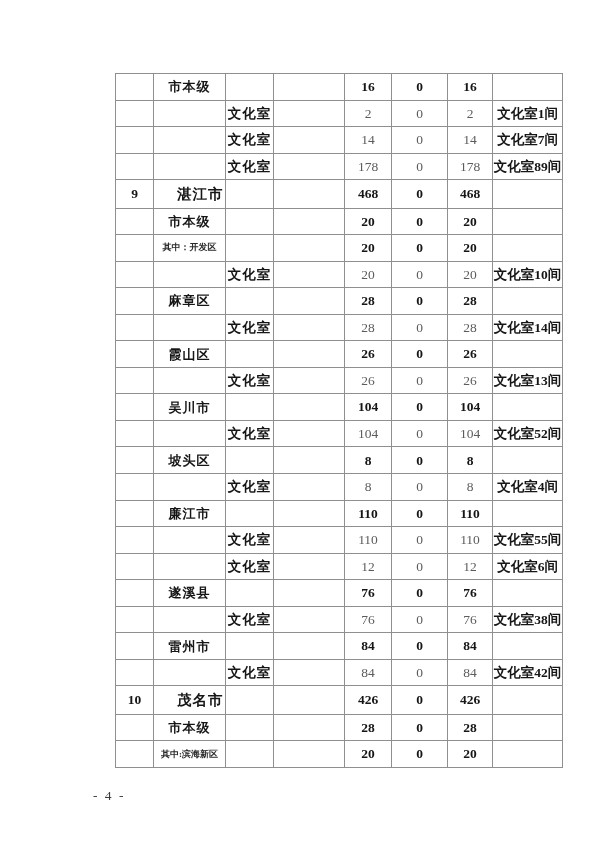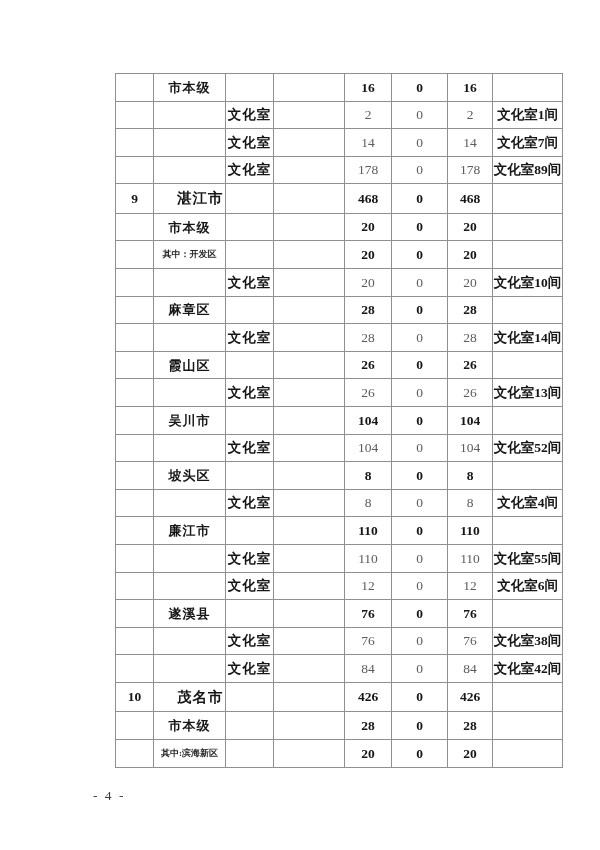--- a/index.html
+++ b/index.html
@@ -281,20 +281,30 @@
         <tr class="level-room">
           <td class="c-no"></td>
           <td class="c-region"></td>
           <td class="c-fac">文化室</td>
           <td class="c-spare"></td>
           <td class="c-val">76</td>
           <td class="c-val">0</td>
           <td class="c-val">76</td>
           <td class="c-note">文化室38间</td>
         </tr>
+        <tr class="level-district">
+          <td class="c-no"></td>
+          <td class="c-region">雷州市</td>
+          <td class="c-fac"></td>
+          <td class="c-spare"></td>
+          <td class="c-val">84</td>
+          <td class="c-val">0</td>
+          <td class="c-val">84</td>
+          <td class="c-note"></td>
+        </tr>
         <tr class="level-room">
           <td class="c-no"></td>
           <td class="c-region"></td>
           <td class="c-fac">文化室</td>
           <td class="c-spare"></td>
           <td class="c-val">84</td>
           <td class="c-val">0</td>
           <td class="c-val">84</td>
           <td class="c-note">文化室42间</td>
         </tr>

